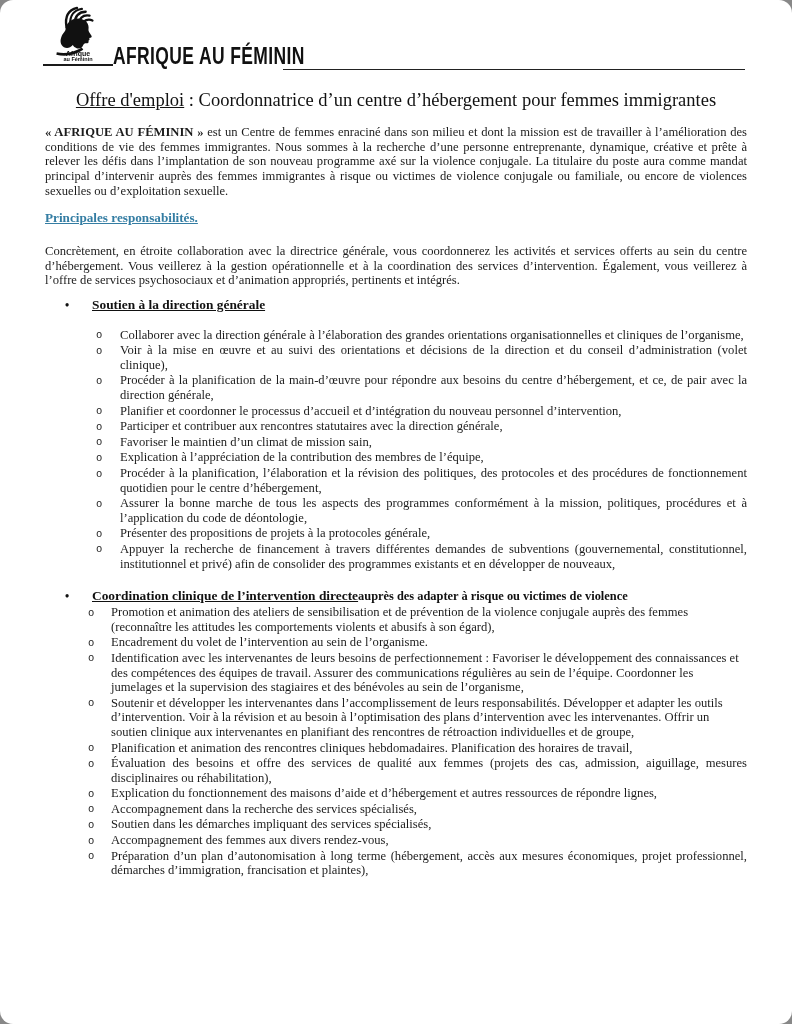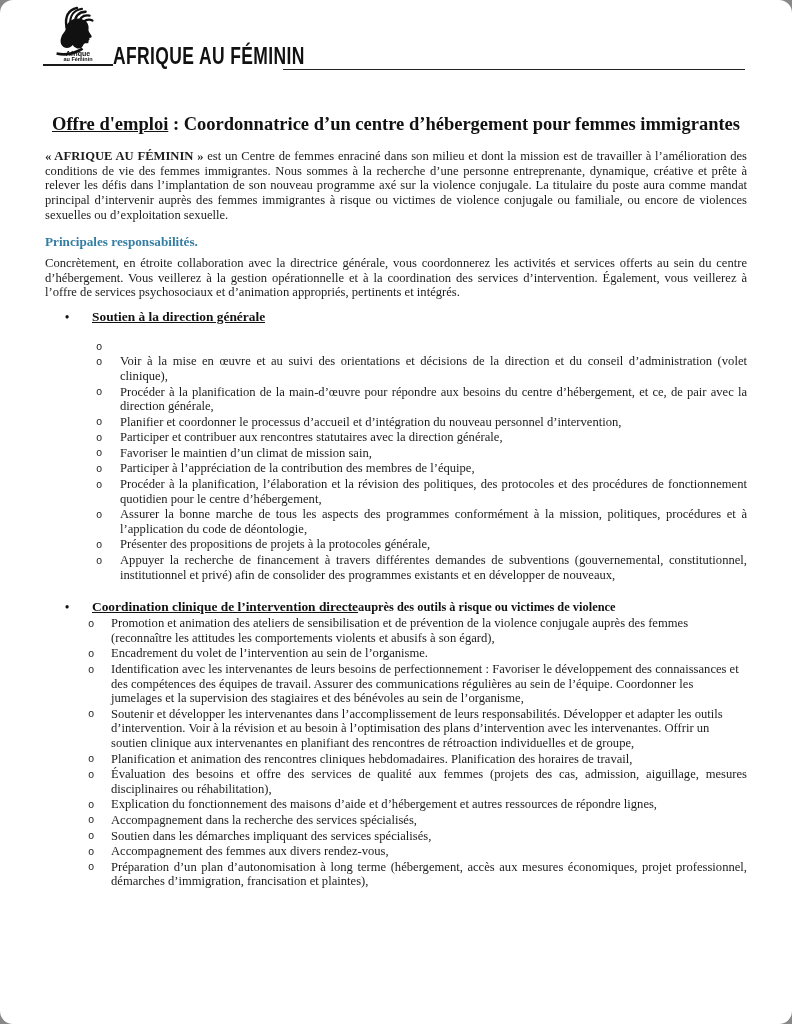--- a/index.html
+++ b/index.html
@@ -22,27 +22,27 @@
     position:absolute;left:113px;bottom:8px;
     font-family:"Liberation Sans","DejaVu Sans",sans-serif;
     font-weight:800;font-size:23px;line-height:1;color:#111;
     transform:scaleX(0.76);transform-origin:0 100%;white-space:nowrap;
     letter-spacing:0.5px;
   }
   .rule-right{position:absolute;left:283px;right:47px;bottom:6px;
               border-top:1.8px solid #222;}
 
   
-  .title{margin:36px 0 0;text-align:center;font-size:18.5px;font-weight:bold;
+  .title{margin:12px 0 0;text-align:center;font-size:18.5px;font-weight:normal;
          line-height:1.32;color:#111;}
   .title .u{text-decoration:underline;}
 
   
   .para{margin:13px 0 0;font-size:12.6px;line-height:1.155;text-align:justify;}
-  .blue-head{margin:12px 0 6px;font-size:13.2px;font-weight:bold;color:#347da3;}
+  .blue-head{margin:12px 0 18px;font-size:13.2px;font-weight:bold;color:#347da3;text-decoration:underline;}
   .resp-intro{margin:1px 0 0;}
 
   
   .sec-head{display:flex;margin-top:9px;font-weight:bold;color:#111;align-items:baseline;}
   .sec-head .b1{flex:none;width:27px;margin-left:20px;font-size:12px;}
   .sec-title{font-size:13.4px;text-decoration:underline;}
   .sec-title-suffix{font-size:12.4px;}
   .sec-head.second{margin-top:17px;}
 
   
@@ -96,20 +96,21 @@
     <p class="para resp-intro">Concrètement, en étroite collaboration avec la directrice générale, vous coordonnerez les activités et services offerts au sein du centre d’hébergement. Vous veillerez à la gestion opérationnelle et à la coordination des services d’intervention. Également, vous veillerez à l’offre de services psychosociaux et d’animation appropriés, pertinents et intégrés.</p>
 
     <div class="sec-head">
       <span class="b1">•</span>
       <span class="sec-title">Soutien à la direction générale</span>
         <span class="sec-title-suffix"></span>
     </div>
     <ul class="sub sub1">
       <li>
           <span class="m">o</span>
+          <span class="t">Collaborer avec la direction générale à l’élaboration des grandes orientations organisationnelles et cliniques de l’organisme,</span>
         </li>
       <li>
           <span class="m">o</span>
           <span class="t">Voir à la mise en œuvre et au suivi des orientations et décisions de la direction et du conseil d’administration (volet clinique),</span>
         </li>
       <li>
           <span class="m">o</span>
           <span class="t">Procéder à la planification de la main-d’œuvre pour répondre aux besoins du centre d’hébergement, et ce, de pair avec la direction générale,</span>
         </li>
       <li>
@@ -119,21 +120,21 @@
       <li>
           <span class="m">o</span>
           <span class="t">Participer et contribuer aux rencontres statutaires avec la direction générale,</span>
         </li>
       <li>
           <span class="m">o</span>
           <span class="t">Favoriser le maintien d’un climat de mission sain,</span>
         </li>
       <li>
           <span class="m">o</span>
-          <span class="t">Participer à l’appréciation de la contribution des membres de l’équipe,</span>
+          <span class="t">Explication à l’appréciation de la contribution des membres de l’équipe,</span>
         </li>
       <li>
           <span class="m">o</span>
           <span class="t">Procéder à la planification, l’élaboration et la révision des politiques, des protocoles et des procédures de fonctionnement quotidien pour le centre d’hébergement,</span>
         </li>
       <li>
           <span class="m">o</span>
           <span class="t">Assurer la bonne marche de tous les aspects des programmes conformément à la mission, politiques, procédures et à l’application du code de déontologie,</span>
         </li>
       <li>
@@ -142,21 +143,21 @@
         </li>
       <li>
           <span class="m">o</span>
           <span class="t">Appuyer la recherche de financement à travers différentes demandes de subventions (gouvernemental, constitutionnel, institutionnel et privé) afin de consolider des programmes existants et en développer de nouveaux,</span>
         </li>
     </ul>
 
     <div class="sec-head second">
       <span class="b1">•</span>
       <span class="sec-title">Coordination clinique de l’intervention directe</span>
-        <span class="sec-title-suffix"> auprès des outils à risque ou victimes de violence</span>
+        <span class="sec-title-suffix"> auprès des adapter à risque ou victimes de violence</span>
     </div>
     <ul class="sub sub2">
       <li>
           <span class="m">o</span>
           <span class="t">Promotion et animation des ateliers de sensibilisation et de prévention de la violence conjugale auprès des femmes (reconnaître les attitudes les comportements violents et abusifs à son égard),</span>
         </li>
       <li>
           <span class="m">o</span>
           <span class="t">Encadrement du volet de l’intervention au sein de l’organisme.</span>
         </li>

